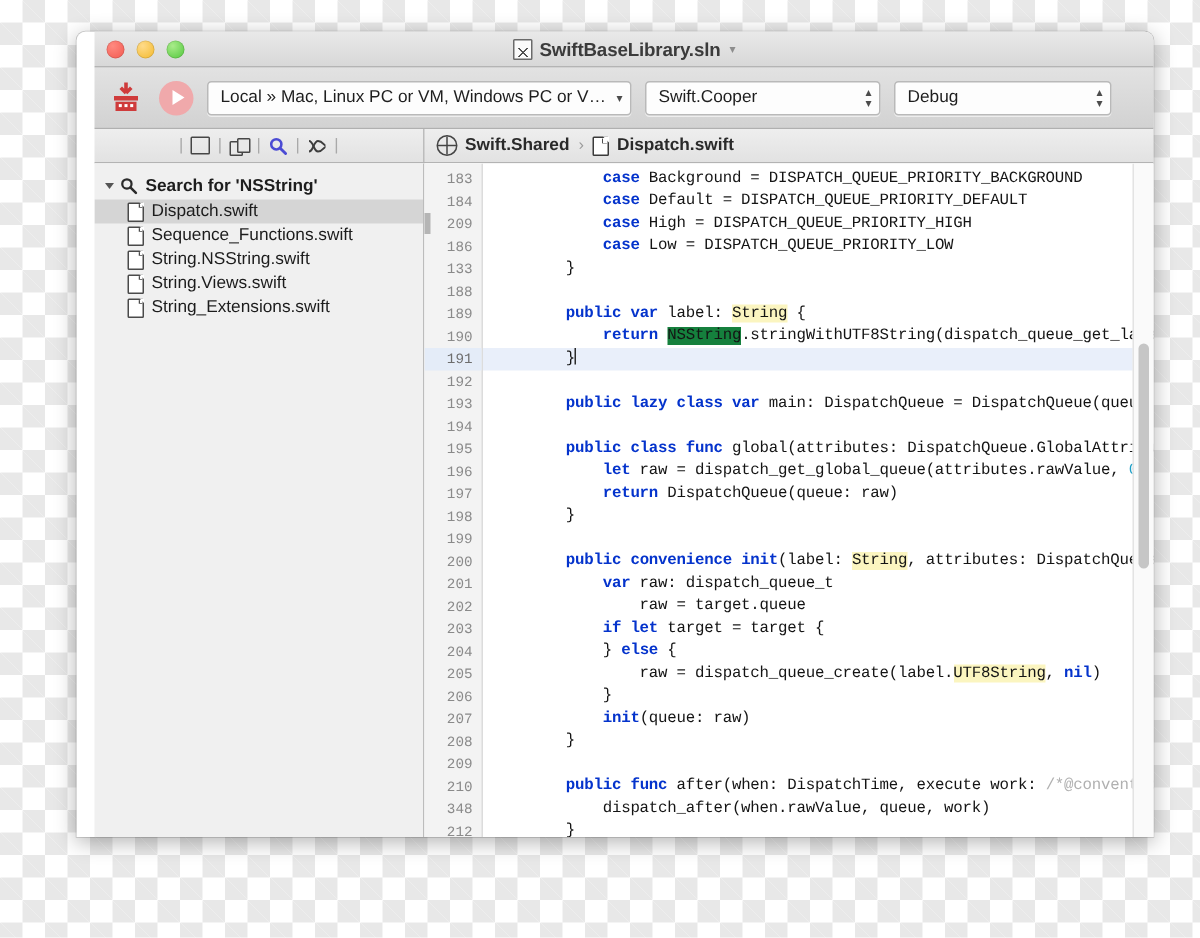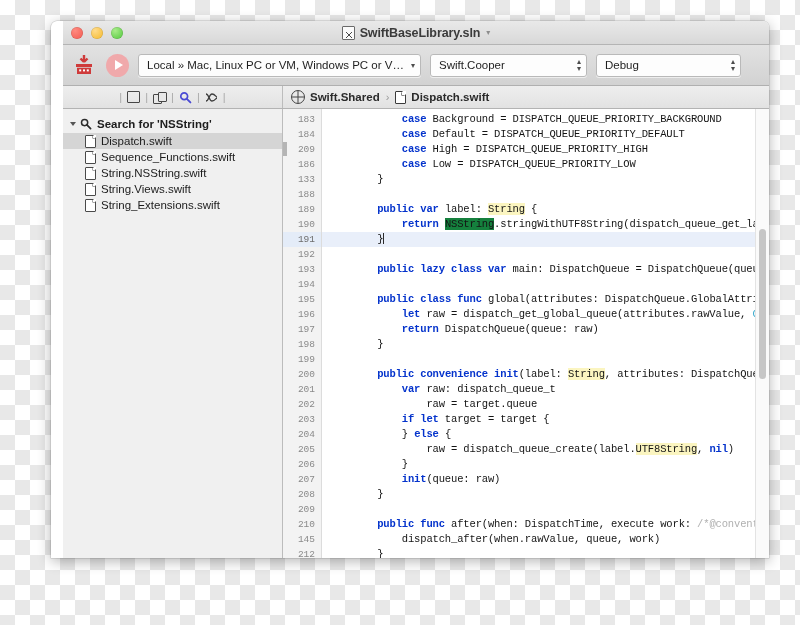--- a/index.html
+++ b/index.html
@@ -514,21 +514,21 @@
             <div class="gl">201</div>
             <div class="gl">202</div>
             <div class="gl">203</div>
             <div class="gl">204</div>
             <div class="gl">205</div>
             <div class="gl">206</div>
             <div class="gl">207</div>
             <div class="gl">208</div>
             <div class="gl">209</div>
             <div class="gl">210</div>
-            <div class="gl">145</div>
+            <div class="gl">348</div>
             <div class="gl">212</div>
           </div>
       </div>
       <div class="codearea">
         <div id="code-lines">
             <div class="cl">            <span class="kw">case</span> Background = DISPATCH_QUEUE_PRIORITY_BACKGROUND</div>
             <div class="cl">            <span class="kw">case</span> Default = DISPATCH_QUEUE_PRIORITY_DEFAULT</div>
             <div class="cl">            <span class="kw">case</span> High = DISPATCH_QUEUE_PRIORITY_HIGH</div>
             <div class="cl">            <span class="kw">case</span> Low = DISPATCH_QUEUE_PRIORITY_LOW</div>
             <div class="cl">        }</div>

